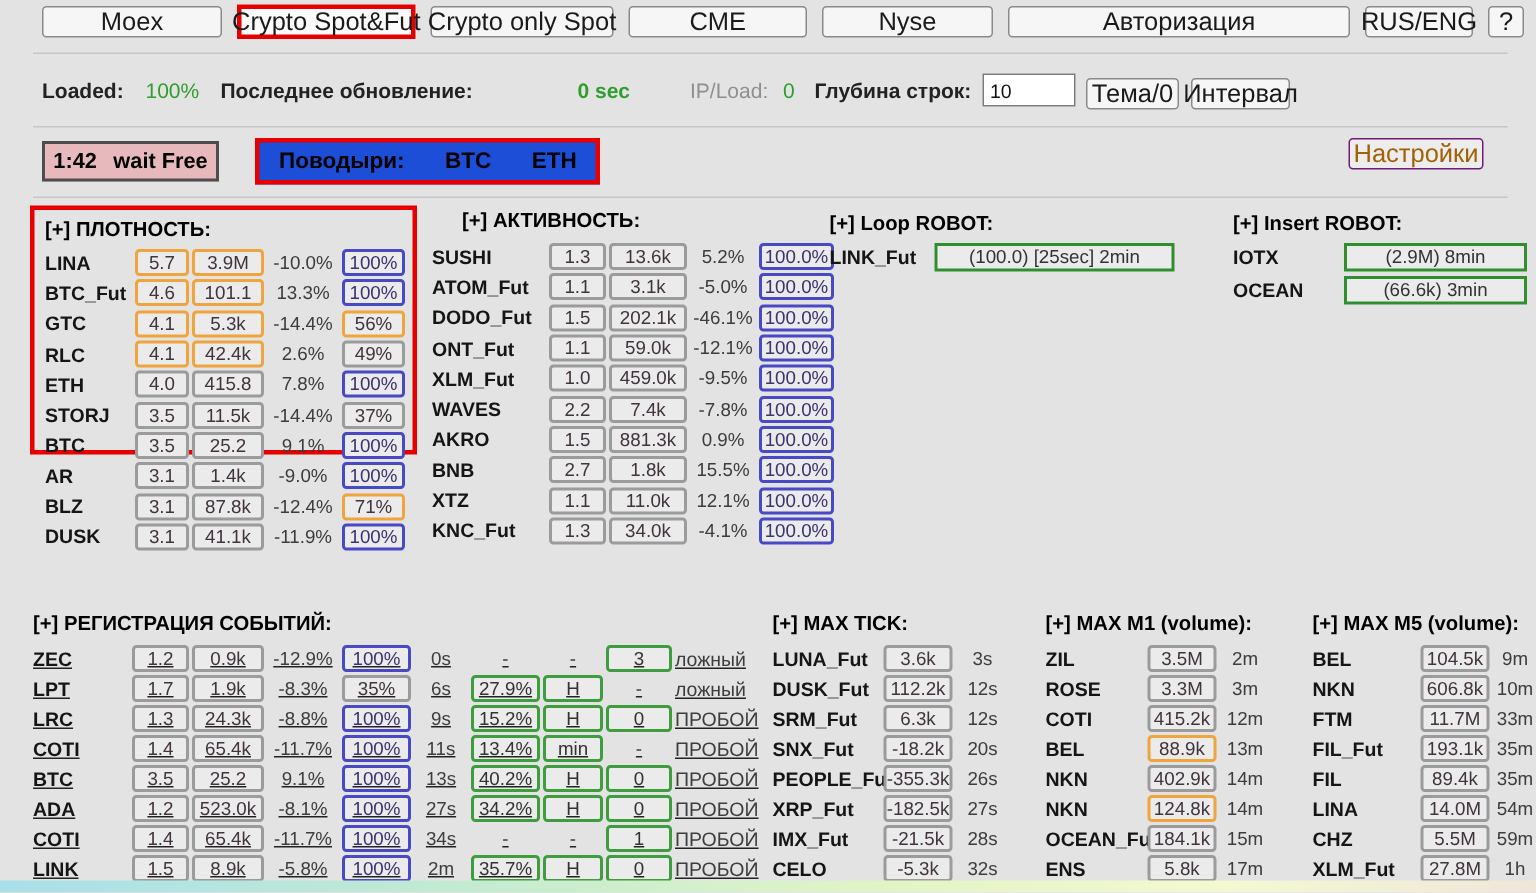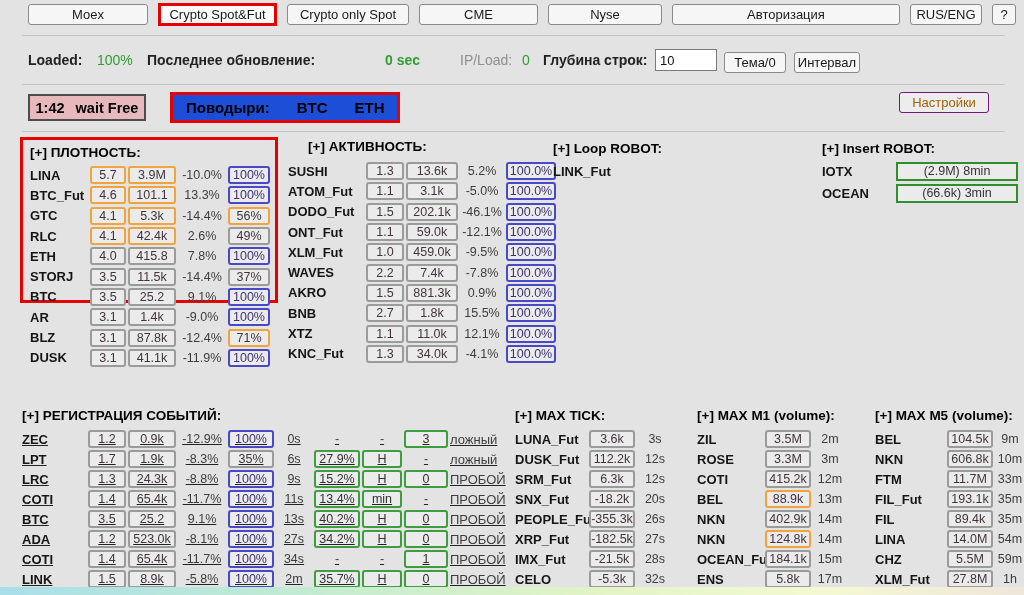--- a/index.html
+++ b/index.html
@@ -13,21 +13,21 @@
   }
   .b { font-weight:bold; }
   .green { color:#2f9e2f; }
   .graylbl { color:#8f8f8f; }
 
   
   #nav { position:absolute; top:4px; left:28px; display:flex; gap:10px; }
   .btn {
     display:flex; align-items:center; justify-content:center;
     background:#f6f6f6; border:1px solid #8a8a8a; border-radius:3px;
-    height:21px; font-size:13px; color:#1a1a1a; white-space:nowrap; cursor:default;
+    height:21px; font-size:17px; color:#1a1a1a; white-space:nowrap; cursor:default;
   }
   #nav .btn.active { border:3px solid #e60000; border-radius:0; height:23px; margin-top:-1px; background:#fbfbfb; }
 
   .sep { position:absolute; left:22px; width:983px; height:1px; background:#c6c6c6; }
 
   
   #statusbar { position:absolute; top:50px; left:0; width:1024px; height:24px; font-size:14px; }
   #statusbar > * { position:absolute; top:2px; white-space:nowrap; }
   #depth-input {
     top:-1px; width:62px; height:22px; border:1px solid #7a7a7a; background:#fff;
@@ -304,20 +304,21 @@
       <span class="cell" data-variant="gray">34.0k</span>
       <span class="txt">-4.1%</span>
       <span class="cell" data-variant="blue">100.0%</span>
     </div>
 </div>
 
 <div id="loop-robot" class="sec">
   <div class="sec-title robot-title">[+] Loop ROBOT:</div>
   <div class="robot-row lr-row">
       <span class="tk">LINK_Fut</span>
+      <span class="robot-cell">(100.0) [25sec] 2min</span>
     </div>
 </div>
 
 <div id="insert-robot" class="sec">
   <div class="sec-title robot-title">[+] Insert ROBOT:</div>
   <div class="robot-row ir-row">
       <span class="tk">IOTX</span>
       <span class="robot-cell">(2.9M) 8min</span>
     </div>
     <div class="robot-row ir-row">

